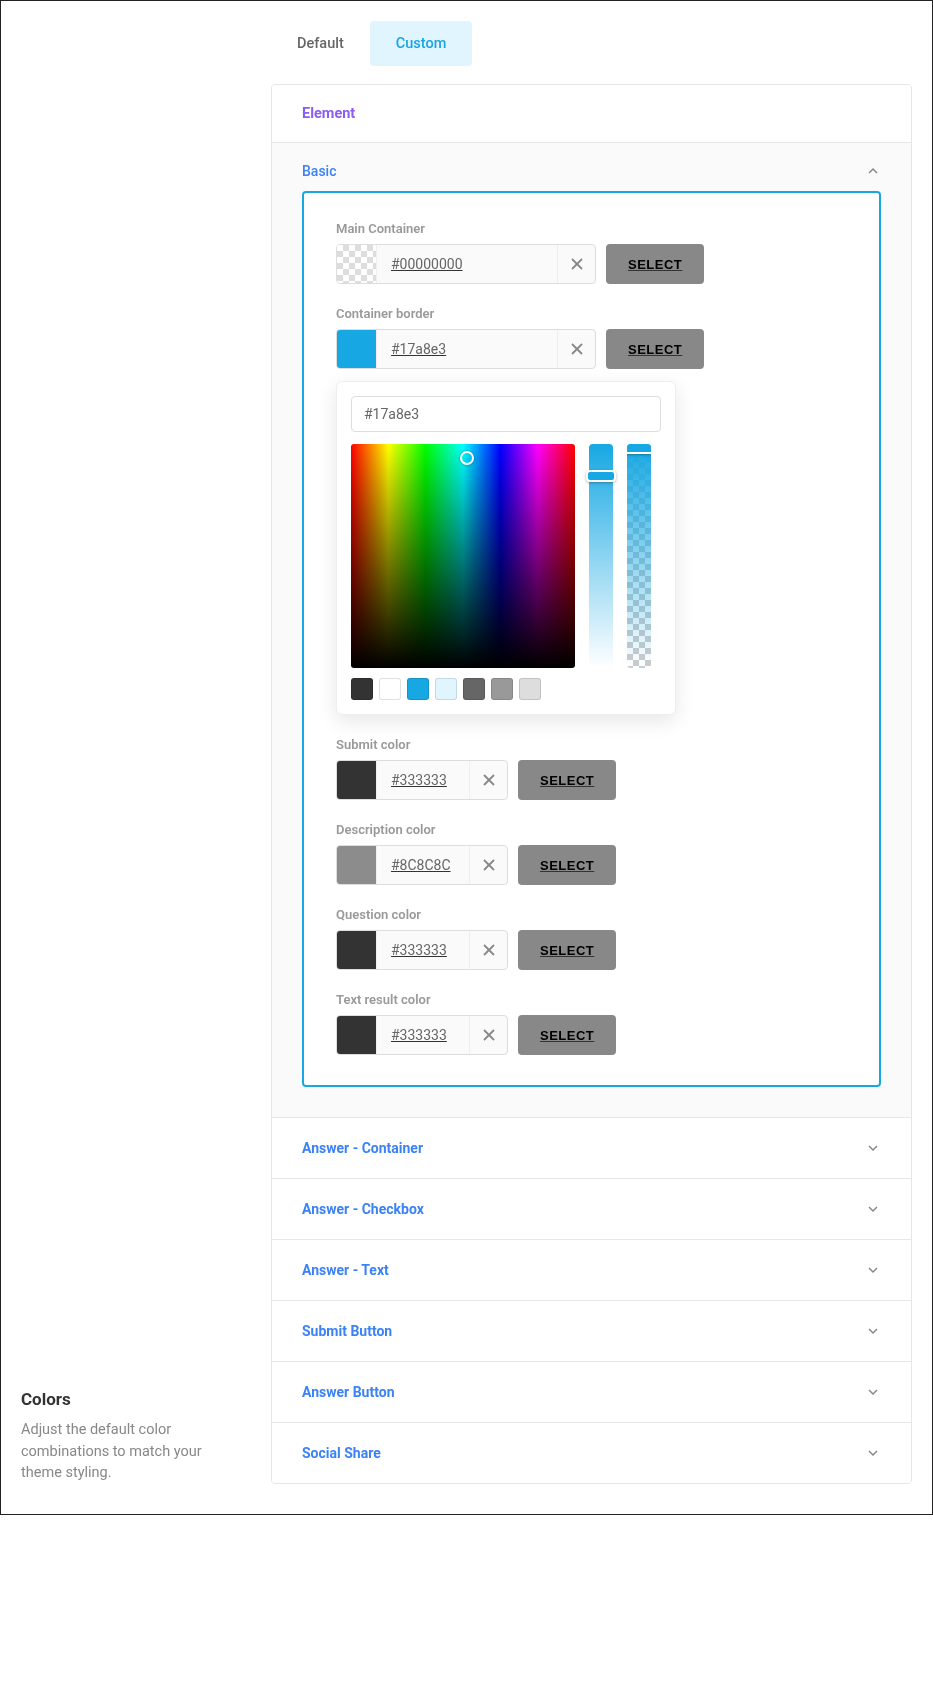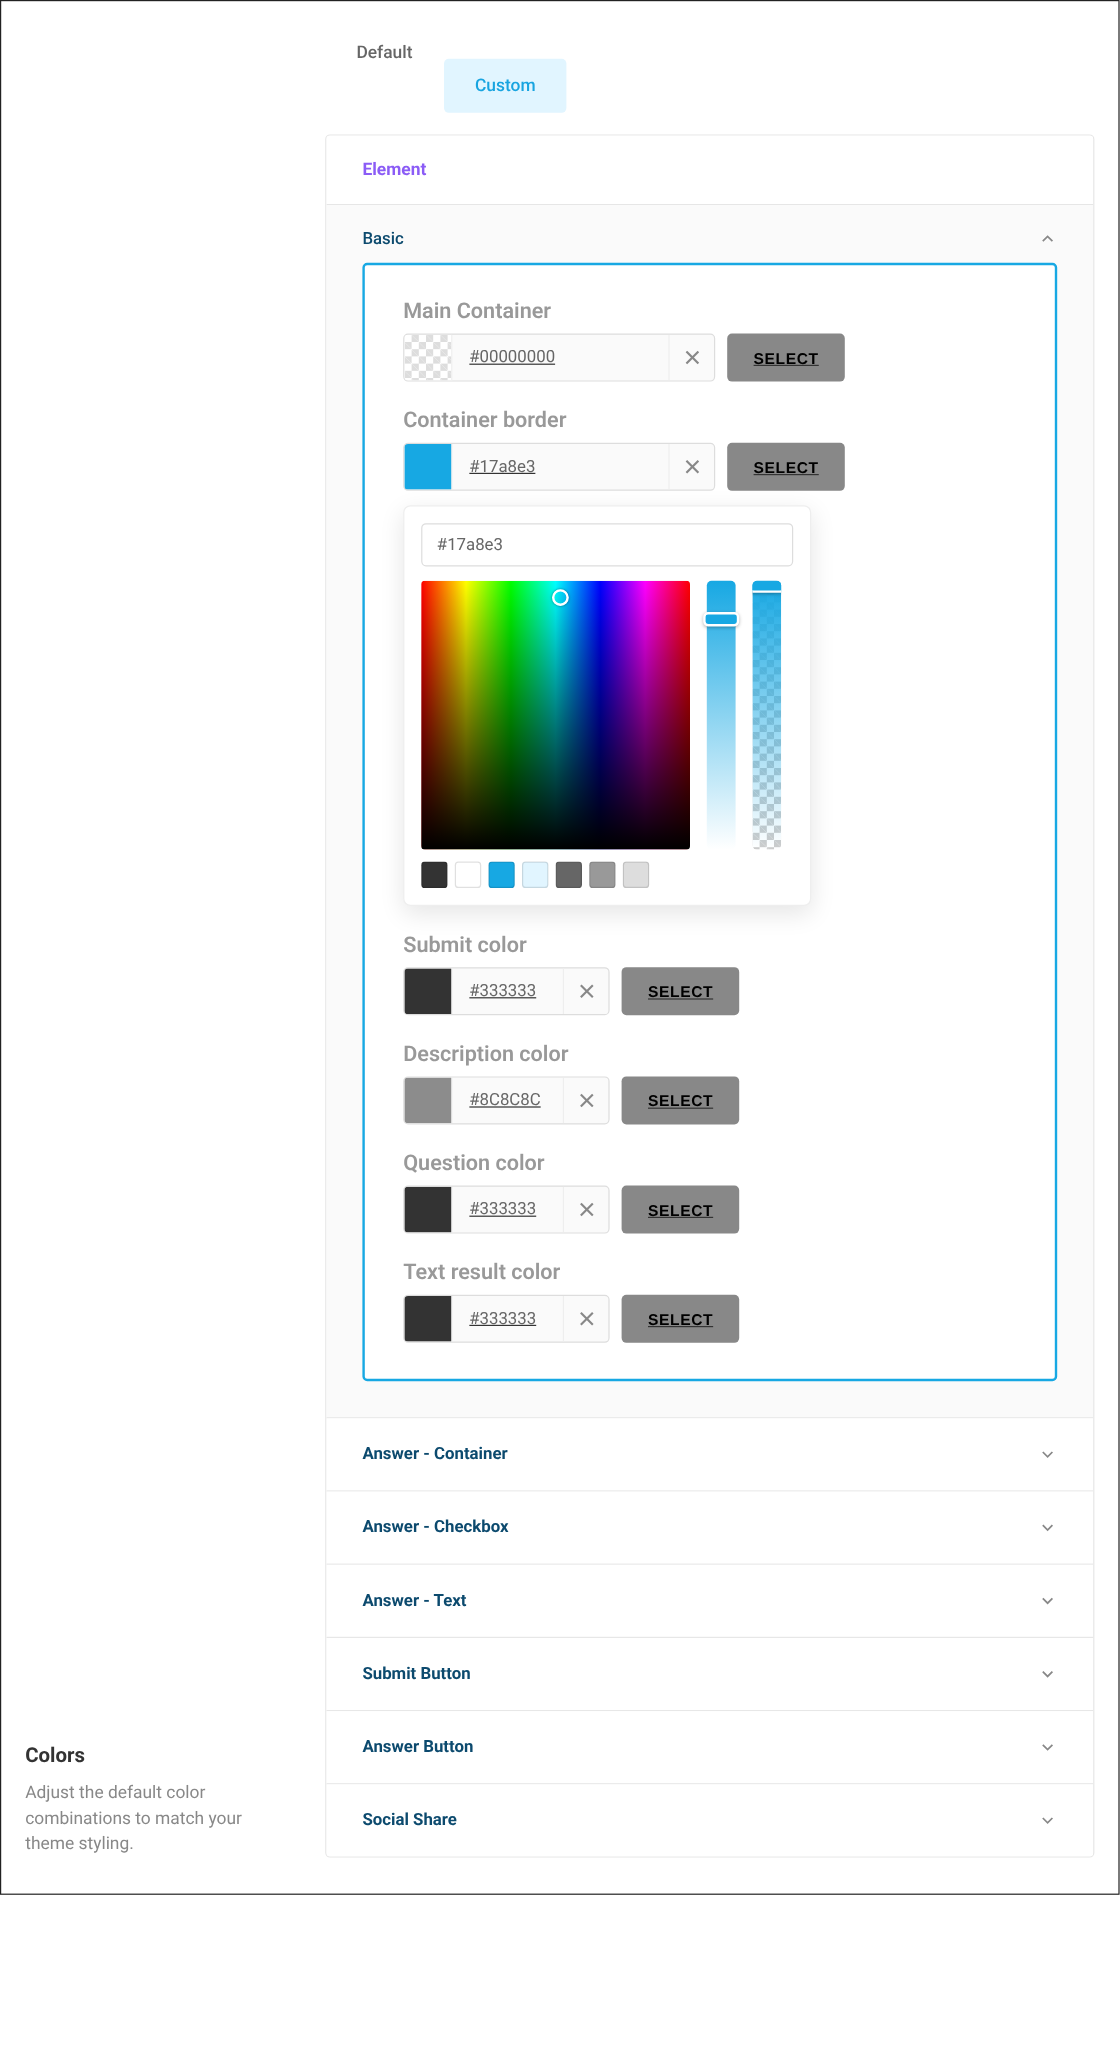--- a/index.html
+++ b/index.html
@@ -18,21 +18,21 @@
   .right { flex: 1; }
   .tabs { display: flex; gap: 0; margin-bottom: 18px; }
   .tab {
     padding: 14px 26px;
     font-size: 14.5px;
     cursor: pointer;
     border-radius: 4px;
     color: #666;
     font-weight:500;
   }
-  .tab.active { background: #e1f5ff; color: #18a4e0; margin-top: 28px; }
+  .tab.active { background: #e1f5ff; color: #18a4e0; }
   .panel {
     border: 1px solid #e6e6e6;
     border-radius: 4px;
     overflow:hidden;
   }
   .panel-header {
     padding: 20px 30px;
     font-weight: 700;
     color: #8b5cf6;
     font-size: 14.5px;
@@ -41,38 +41,38 @@
   }
   .accordion { }
   .acc-item { border-top: 1px solid #e7e7e7; }
   .acc-item:first-child { border-top:none; background:#fafafa;}
   .acc-head {
     display: flex; justify-content: space-between; align-items: center;
     padding: 22px 30px;
     cursor: pointer;
     font-weight: 700;
     font-size: 14px;
-    color: #0c4a6e;
+    color: #3b82f6;
     background:#fff;
   }
   .acc-item:first-child .acc-head { background:#fafafa; font-weight:500; padding:20px 30px 12px;}
   .chevron { width:16px;height:16px; fill:none; stroke:#888; stroke-width:2.2;}
   .acc-body {
     padding: 0 30px 30px;
     background:#fafafa;
   }
   .card {
     background:#fff;
     border:2px solid #17a8e3;
     border-radius:4px;
     padding: 28px 32px 30px;
   }
   .field { margin-bottom: 22px; }
   .field:last-child{margin-bottom:0;}
-  .field-label { font-size:18px; color:#999; font-weight:600; margin-bottom:8px; }
+  .field-label { font-size:13px; color:#999; font-weight:600; margin-bottom:8px; }
   .color-row { display:flex; gap:10px; align-items:stretch;text-decoration:underline; }
   .color-input-group{
     display:flex; border:1px solid #ddd; border-radius:4px; overflow:hidden; background:#fafafa;
     height:40px;
   }
   .swatch {
     width:40px; height:38px; border-right:1px solid #eee; flex:0 0 40px;
     background-size:12px 12px;
     position:relative;
   }

